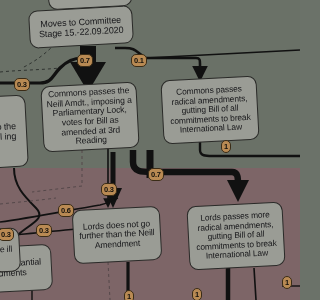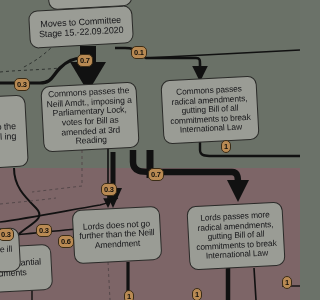--- a/index.html
+++ b/index.html
@@ -139,27 +139,27 @@
   </div>
 
   <div class="node" style="left:-8px;top:228px;width:28px;height:44px;font-size:8.6px;transform:rotate(-3deg);">
     <span>e ill</span>
   </div>
 
   <div class="lbl" style="left:14px;top:78px;">0.3</div>
 
   <div class="lbl" style="left:77px;top:54px;">0.7</div>
 
-  <div class="lbl" style="left:131px;top:46px;">0.1</div>
+  <div class="lbl" style="left:131px;top:54px;">0.1</div>
 
   <div class="lbl" style="left:221px;top:140px;">1</div>
 
   <div class="lbl" style="left:101px;top:183px;">0.3</div>
 
-  <div class="lbl" style="left:58px;top:204px;margin-top:31px;">0.6</div>
+  <div class="lbl" style="left:58px;top:204px;">0.6</div>
 
   <div class="lbl" style="left:36px;top:224px;">0.3</div>
 
   <div class="lbl" style="left:-2px;top:228px;">0.3</div>
 
   <div class="lbl" style="left:148px;top:168px;">0.7</div>
 
   <div class="lbl" style="left:124px;top:290px;">1</div>
 
   <div class="lbl" style="left:192px;top:288px;">1</div>

